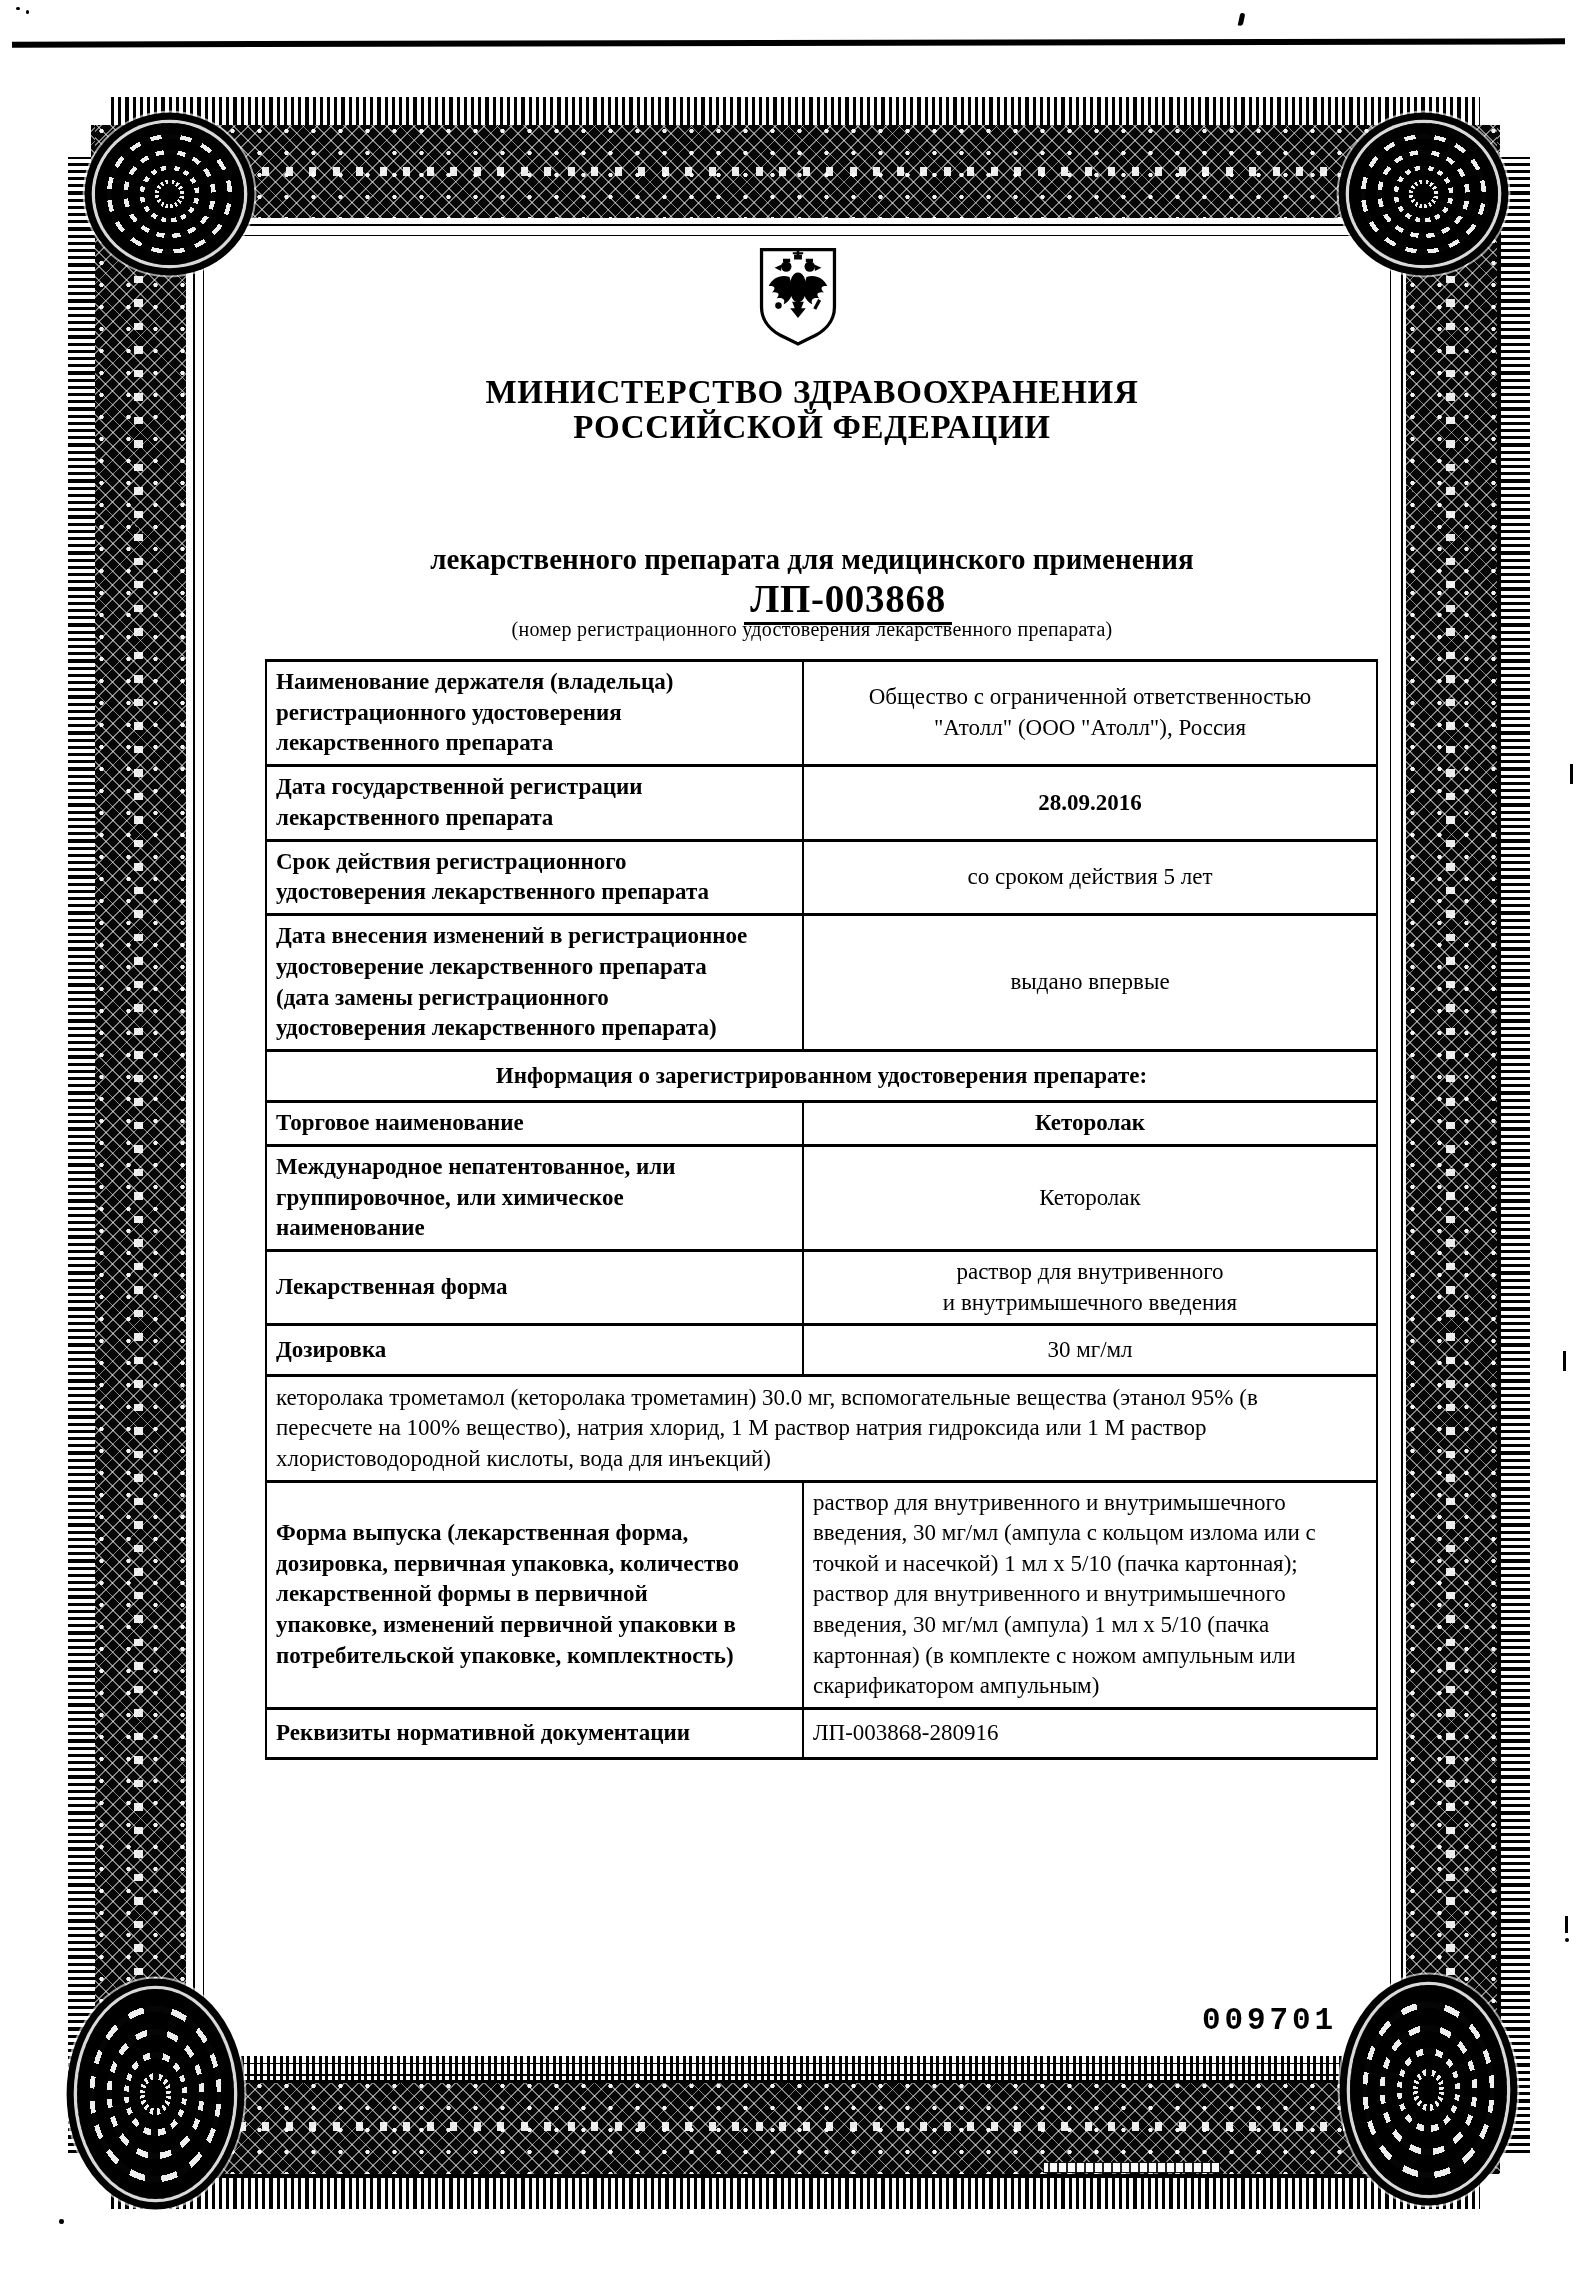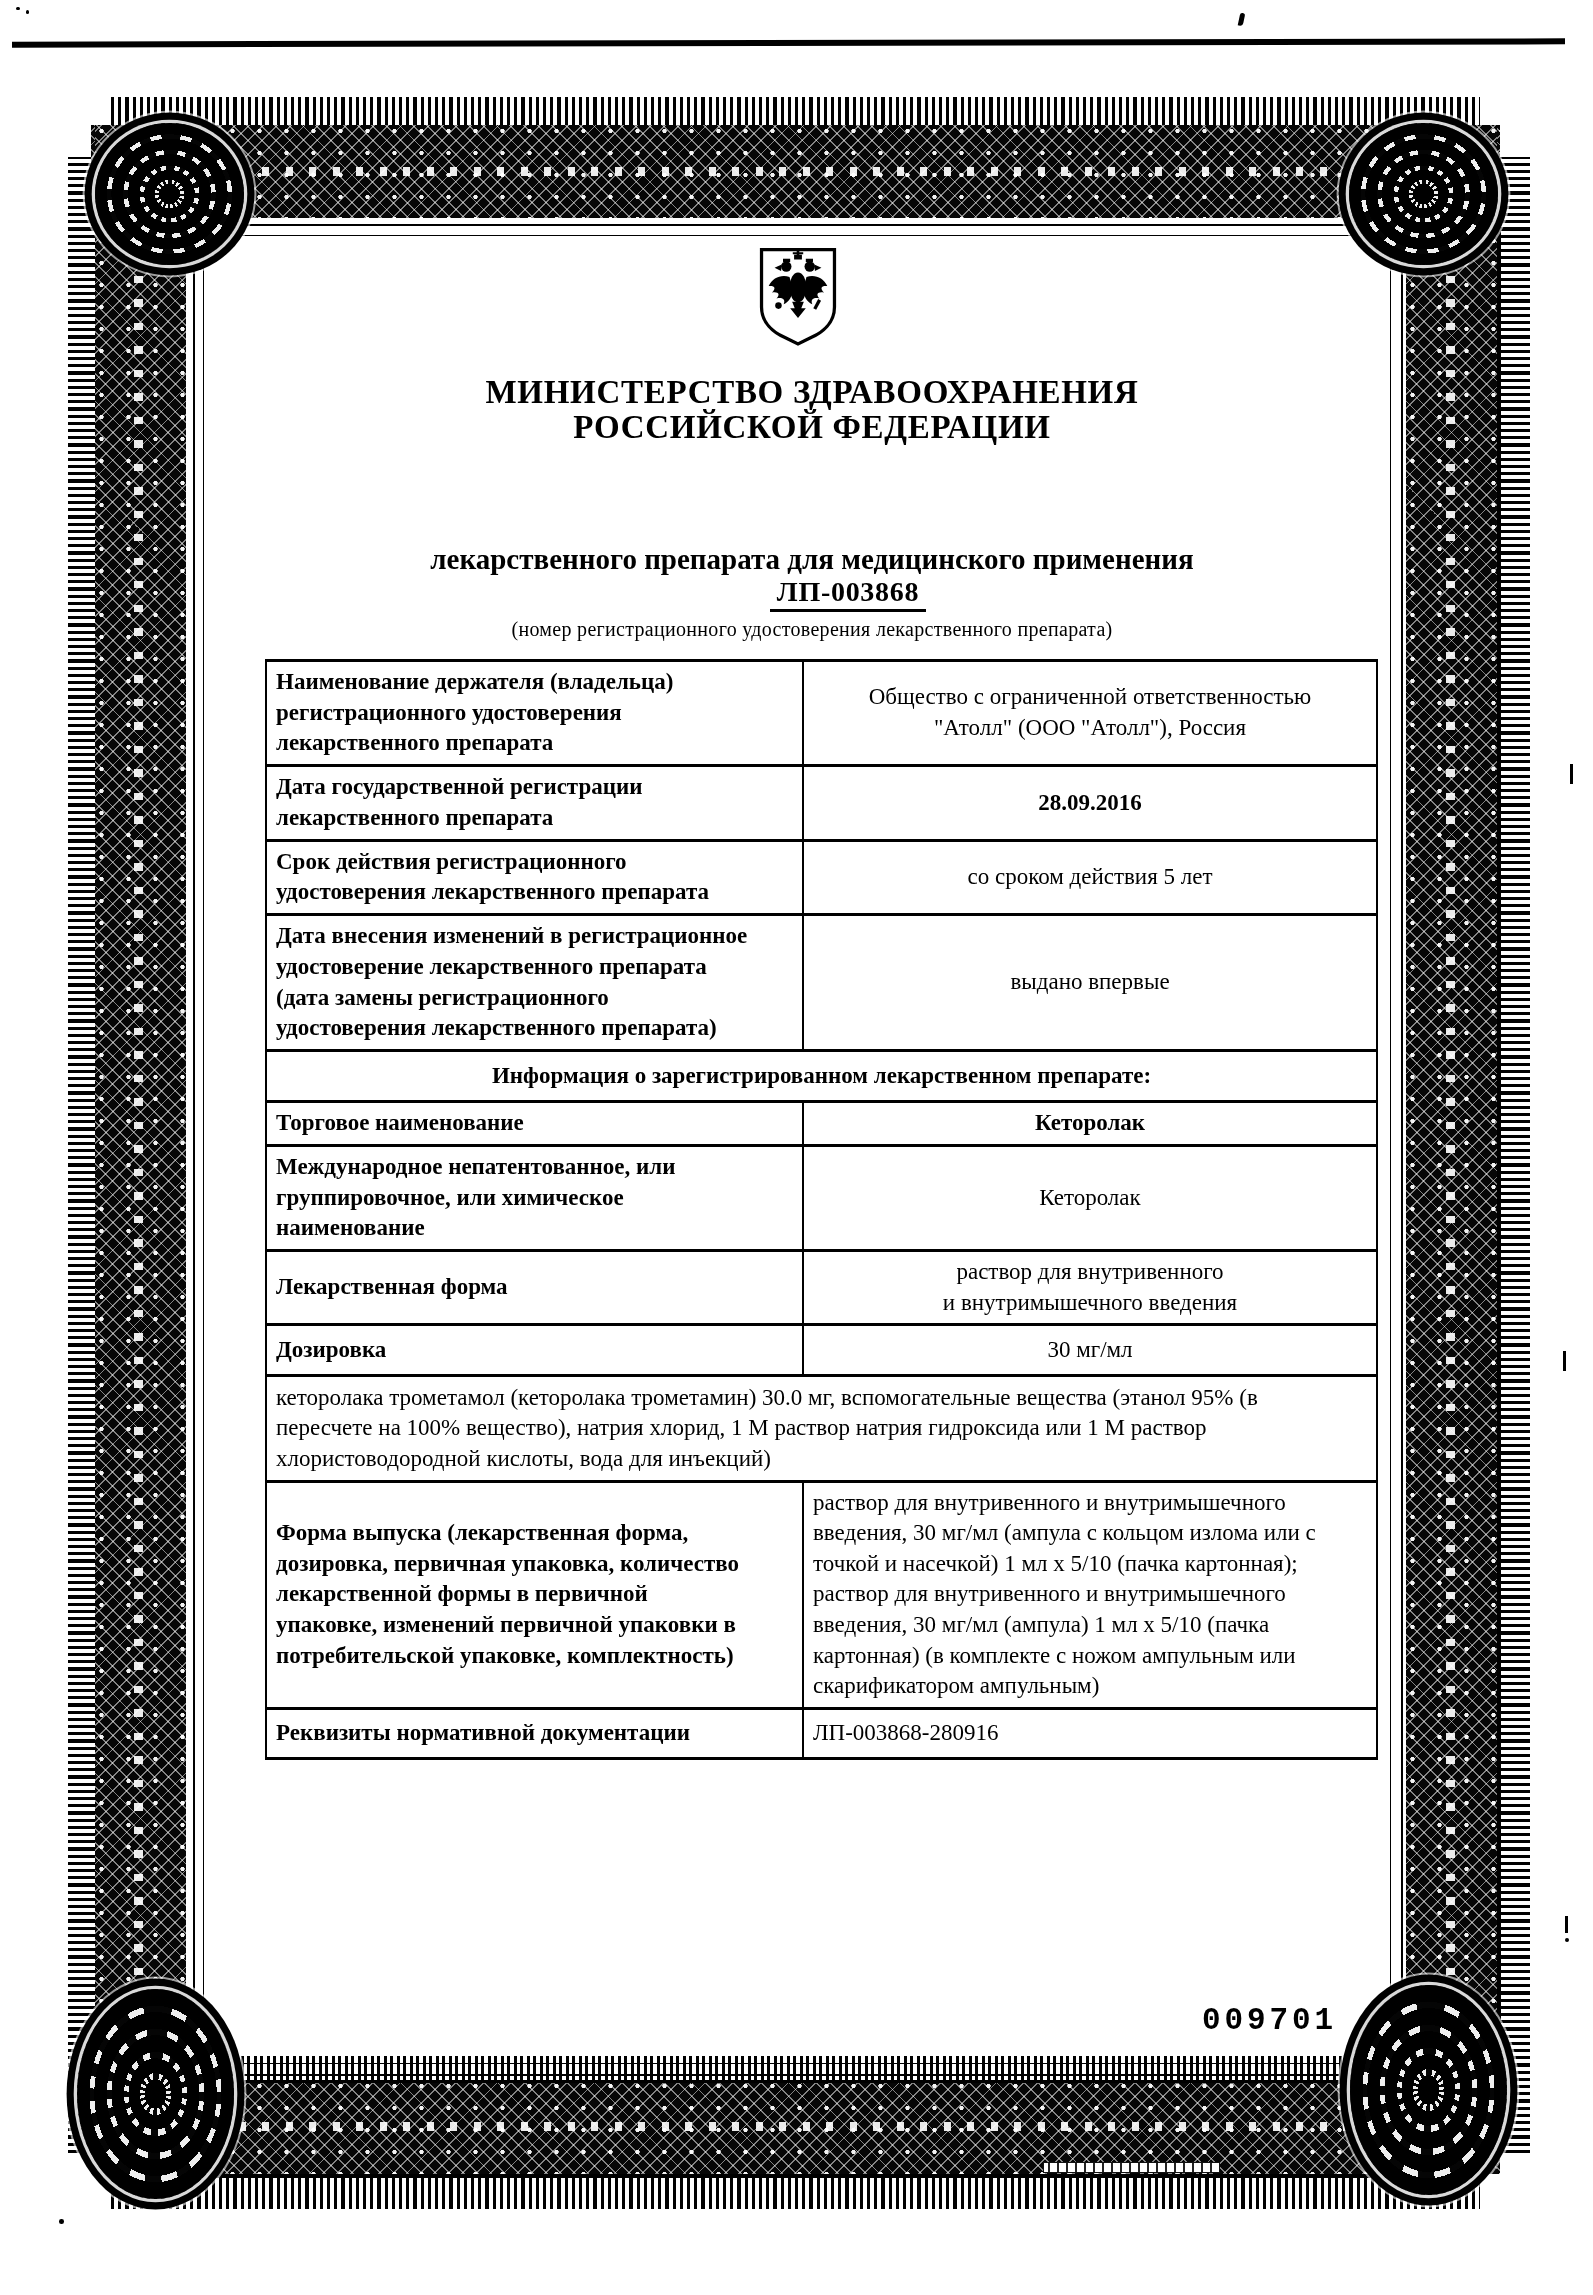--- a/index.html
+++ b/index.html
@@ -42,21 +42,21 @@
   .microtext-strip{position:absolute;left:1043px;top:2162px;width:175px;height:9px;background:
       repeating-linear-gradient(90deg,#fff 0 3.9px,#222 3.9px 5.9px,#fff 5.9px 9px);border:0.7px solid #111;}
 
   
   .emblem{position:absolute;left:755px;top:247px;}
   .center-block{position:absolute;left:261px;width:1102px;text-align:center;}
   .ministry{top:375px;font-weight:bold;font-size:33px;line-height:1.06;letter-spacing:0.7px;}
   .doc-title{top:478px;font-weight:bold;font-size:37px;letter-spacing:1.3px;}
   .doc-subtitle{top:543px;font-weight:bold;font-size:29px;}
   .reg-num-wrap{top:576px;left:274px;width:1148px;}
-  .reg-num{display:inline-block;font-weight:bold;font-size:28px;letter-spacing:0.7px;
+  .reg-num{display:inline-block;font-weight:bold;font-size:39px;letter-spacing:0.7px;
            border-bottom:3.3px solid #000;padding:0 6.5px 1.3px;}
   .reg-note{top:618px;font-size:20px;letter-spacing:0.3px;}
 
   
   table.doc{position:absolute;left:265px;top:659px;width:1113px;border-collapse:collapse;
             table-layout:fixed;border:2.6px solid #000;}
   table.doc td{border:2px solid #000;border-top-width:3.3px;border-bottom-width:3.3px;
                padding:5.2px 9px;vertical-align:middle;font-size:23px;line-height:1.33;
                white-space:pre-line;overflow:hidden;}
   td.lbl{font-weight:bold;text-align:left;}
@@ -174,21 +174,21 @@
       <td class="val">со сроком действия 5 лет</td>
     </tr>
     <tr class="r4">
       <td class="lbl">Дата внесения изменений в регистрационное
 удостоверение лекарственного препарата
 (дата замены регистрационного
 удостоверения лекарственного препарата)</td>
       <td class="val">выдано впервые</td>
     </tr>
     <tr class="r5">
-      <td class="full-center" colspan="2">Информация о зарегистрированном лекарственном препарате:</td>
+      <td class="full-center" colspan="2">Информация о зарегистрированном удостоверения препарате:</td>
     </tr>
     <tr class="r6">
       <td class="lbl">Торговое наименование</td>
       <td class="val b">Кеторолак</td>
     </tr>
     <tr class="r7">
       <td class="lbl">Международное непатентованное, или
 группировочное, или химическое
 наименование</td>
       <td class="val">Кеторолак</td>

